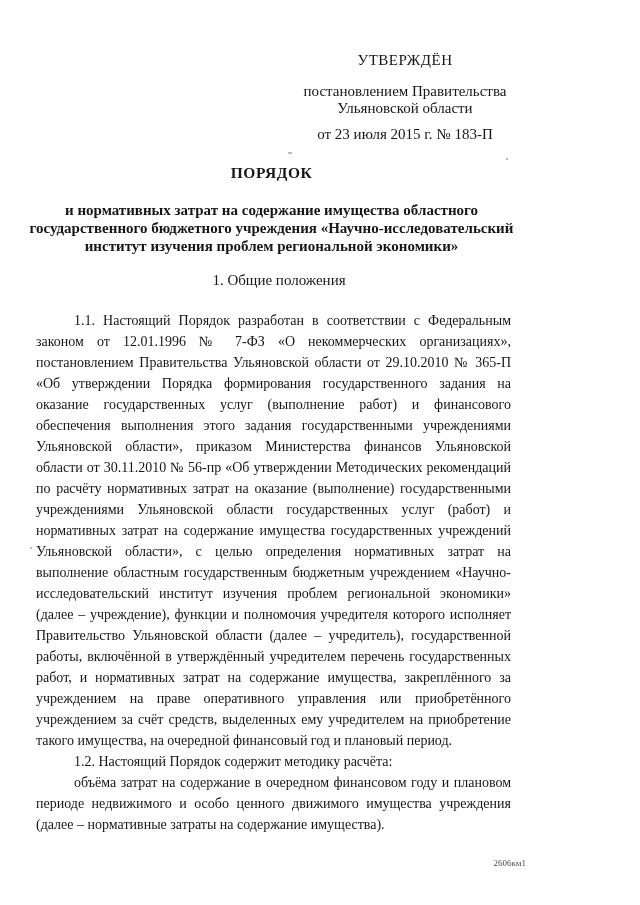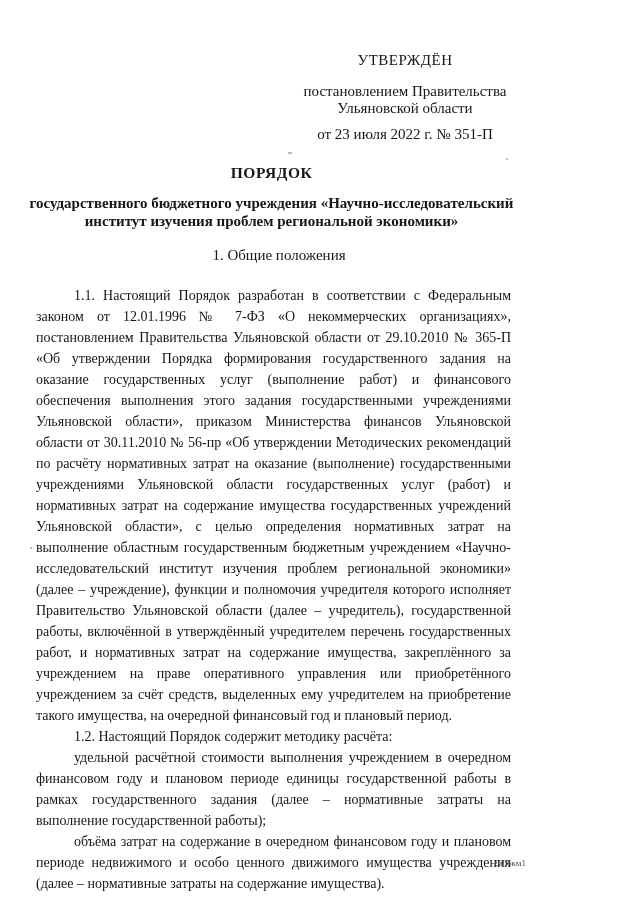--- a/index.html
+++ b/index.html
@@ -32,21 +32,21 @@
     white-space: nowrap;
   }
   .title-block {
     margin-top: 21px;
     text-align: center;
     font-weight: bold;
   }
   .title-heading {
     font-size: 15.5px;
     line-height: 17px;
-    margin-bottom: 13px;
+    margin-bottom: 20px;
     letter-spacing: 0.5px;
   }
   .subtitle-line {
     font-size: 15px;
     line-height: 18px;
   }
   .section-heading {
     margin-top: 17px;
     text-align: center;
     font-size: 15px;
@@ -84,35 +84,35 @@
 </style>
 </head>
 <body>
 
 <div class="page">
 
   <div class="approval">
     <div class="approval-status">УТВЕРЖДЁН</div>
     <div class="approval-by">постановлением Правительства</div>
     <div class="approval-by">Ульяновской области</div>
-    <div class="approval-date">от 23 июля 2022 г. № 351-П</div>
+    <div class="approval-date">от 23 июля 2015 г. № 183-П</div>
   </div>
 
   <div class="title-block">
     <div class="title-heading">ПОРЯДОК</div>
+    <div class="subtitle-line">и нормативных затрат на содержание имущества областного</div>
     <div class="subtitle-line">государственного бюджетного учреждения «Научно-исследовательский</div>
     <div class="subtitle-line">институт изучения проблем региональной экономики»</div>
   </div>
 
   <div class="section-heading">1. Общие положения</div>
 
   <div class="body-text">
     <p>1.1. Настоящий Порядок разработан в соответствии с Федеральным законом от 12.01.1996 № 7-ФЗ «О некоммерческих организациях», постановлением Правительства Ульяновской области от 29.10.2010 № 365-П «Об утверждении Порядка формирования государственного задания на оказание государственных услуг (выполнение работ) и финансового обеспечения выполнения этого задания государственными учреждениями Ульяновской области», приказом Министерства финансов Ульяновской области от 30.11.2010 № 56-пр «Об утверждении Методических рекомендаций по расчёту нормативных затрат на оказание (выполнение) государственными учреждениями Ульяновской области государственных услуг (работ) и нормативных затрат на содержание имущества государственных учреждений Ульяновской области», с целью определения нормативных затрат на выполнение областным государственным бюджетным учреждением «Научно-исследовательский институт изучения проблем региональной экономики» (далее – учреждение), функции и полномочия учредителя которого исполняет Правительство Ульяновской области (далее – учредитель), государственной работы, включённой в утверждённый учредителем перечень государственных работ, и нормативных затрат на содержание имущества, закреплённого за учреждением на праве оперативного управления или приобретённого учреждением за счёт средств, выделенных ему учредителем на приобретение такого имущества, на очередной финансовый год и плановый период.</p>
     <p>1.2. Настоящий Порядок содержит методику расчёта:</p>
-    <p>удельной расчётной стоимости выполнения учреждением в очередном финансовом году и плановом периоде единицы государственной работы в рамках государственного задания (далее – нормативные затраты на выполнение государственной работы);</p>
     <p>объёма затрат на содержание в очередном финансовом году и плановом периоде недвижимого и особо ценного движимого имущества учреждения (далее – нормативные затраты на содержание имущества).</p>
   </div>
 
   <div class="footer-code">2606км1</div>
 
   <div class="speck speck-a"></div>
   <div class="speck speck-b"></div>
   <div class="speck speck-c"></div>
   <div class="speck speck-d"></div>
   <div class="speck speck-e"></div>

